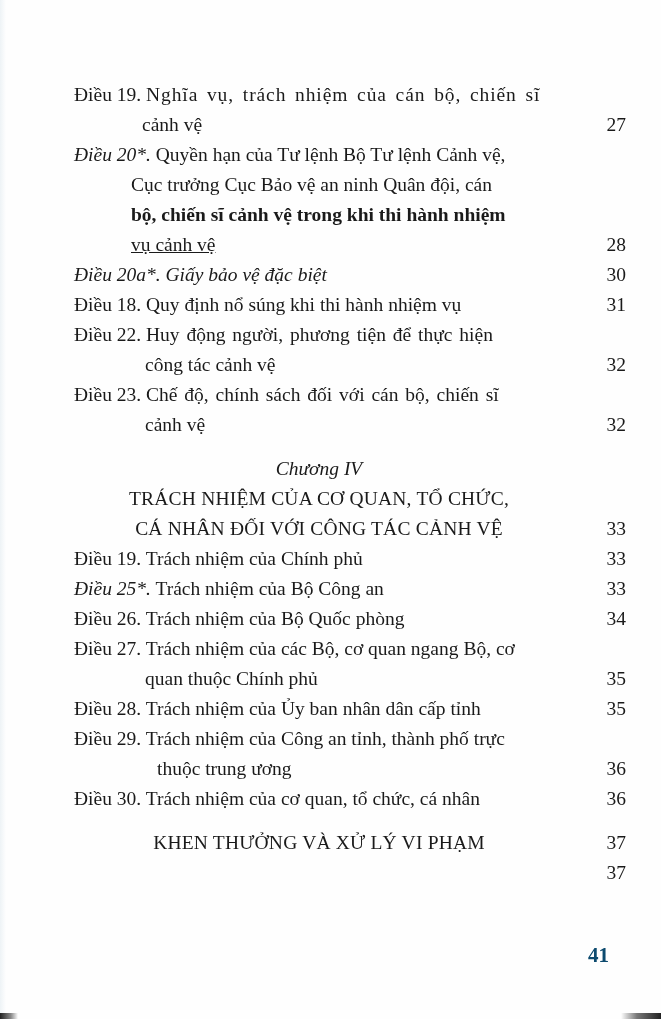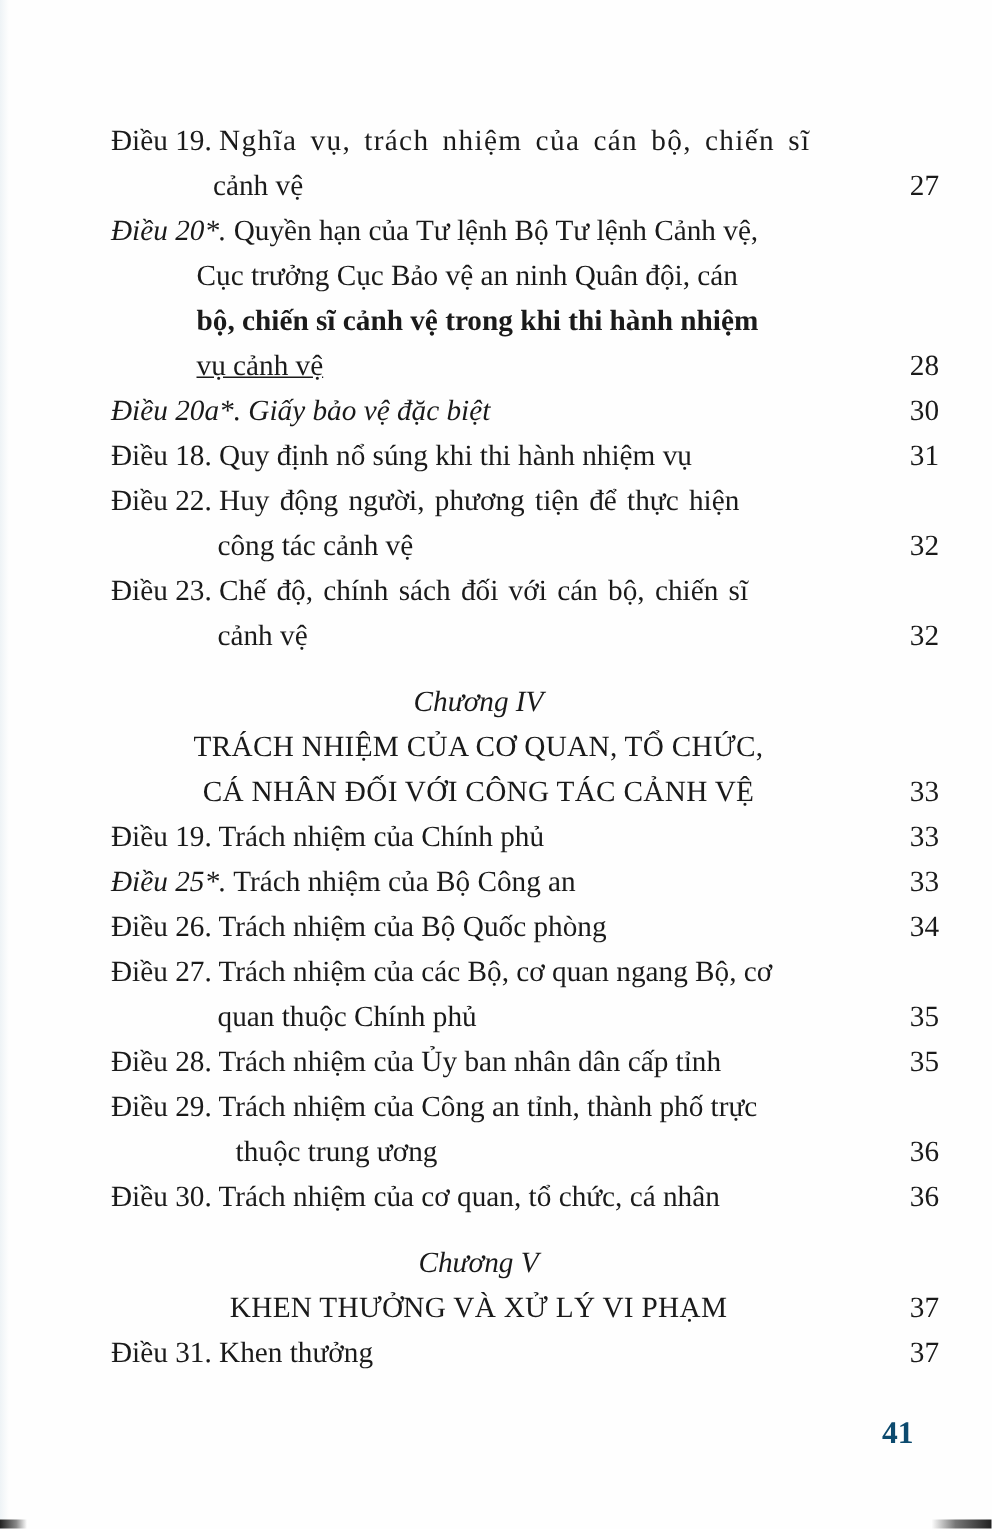--- a/index.html
+++ b/index.html
@@ -185,27 +185,25 @@
     </div>
 
     <div class="entry">
       <span class="first"><span>Điều 30.</span> <span>Trách nhiệm của cơ quan, tổ chức, cá nhân</span></span>
       <span class="pg">36</span>
     </div>
 
     <div class="gap-m"></div>
 
     <div class="chapter">
-      <span class="ch-num">Chương V</span>
       <span class="ch-title">KHEN THƯỞNG VÀ XỬ LÝ VI PHẠM</span>
       <span class="pg">37</span>
     </div>
 
     <div class="entry">
-      <span class="first"><span>Điều 31.</span> <span>Khen thưởng</span></span>
       <span class="pg top">37</span>
     </div>
   </div>
 
   <div class="folio">41</div>
 
   <div class="edge-shadow-left"></div>
   <div class="edge-shadow-right"></div>
 </div>
 

